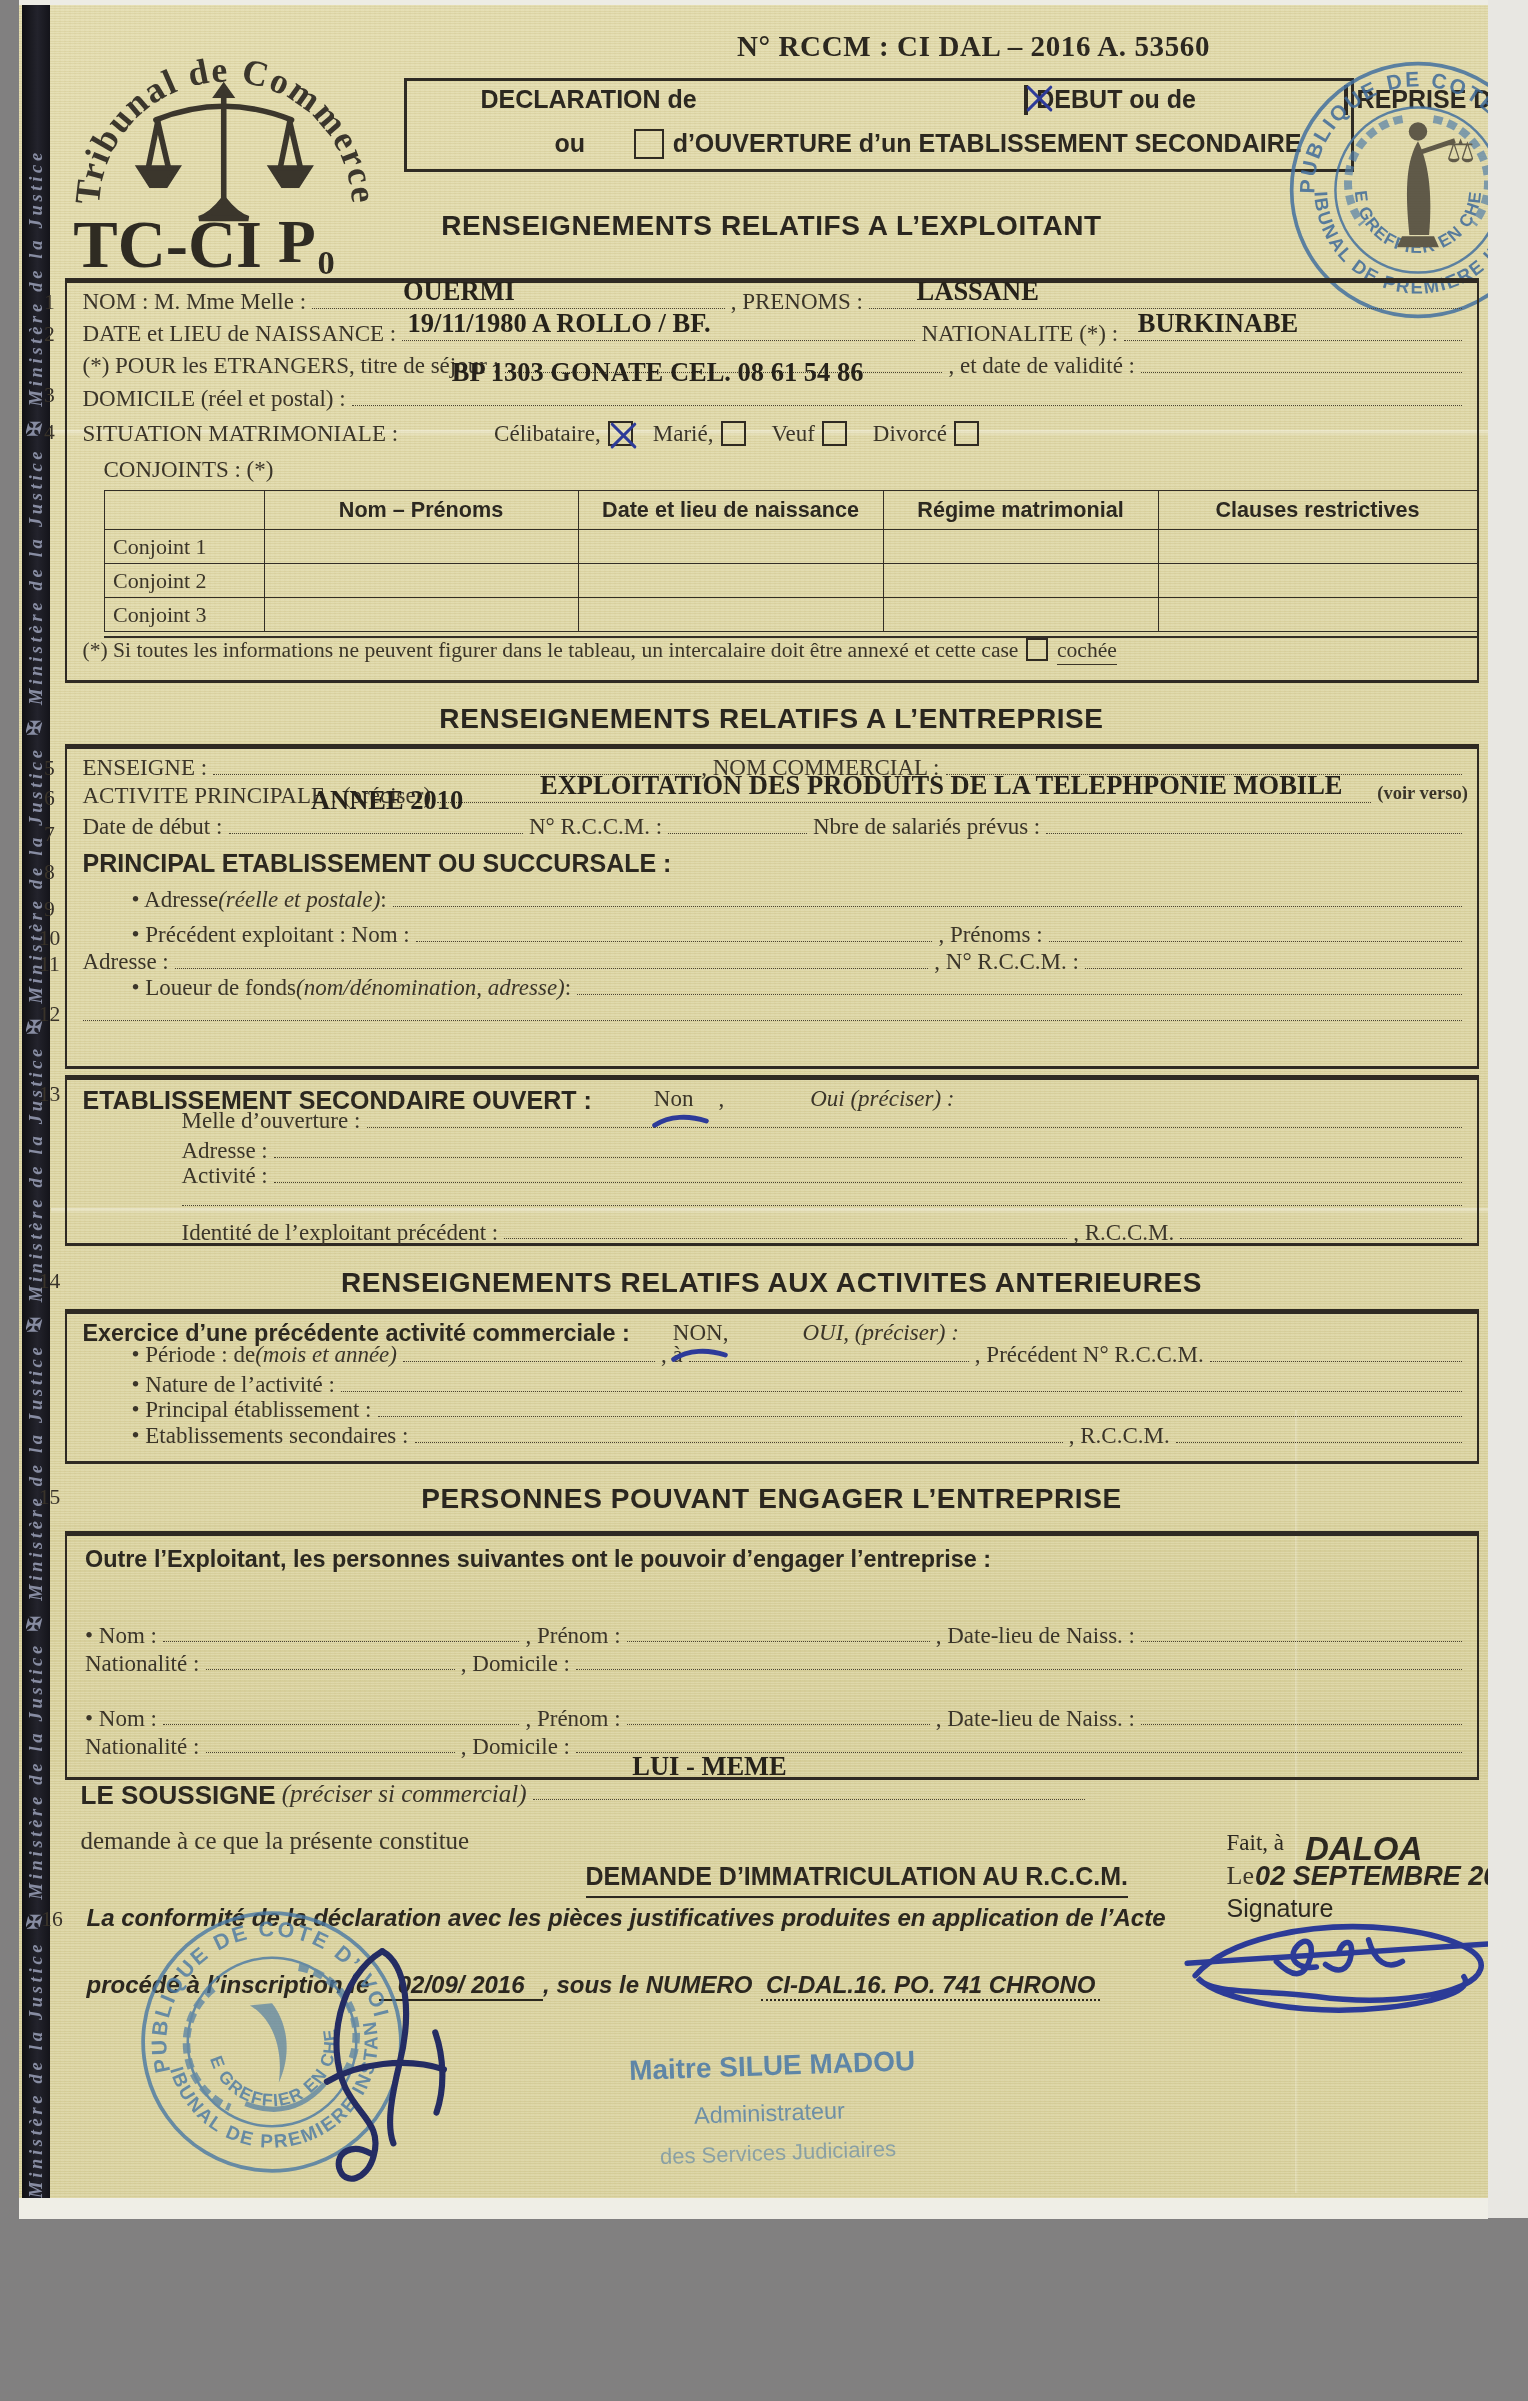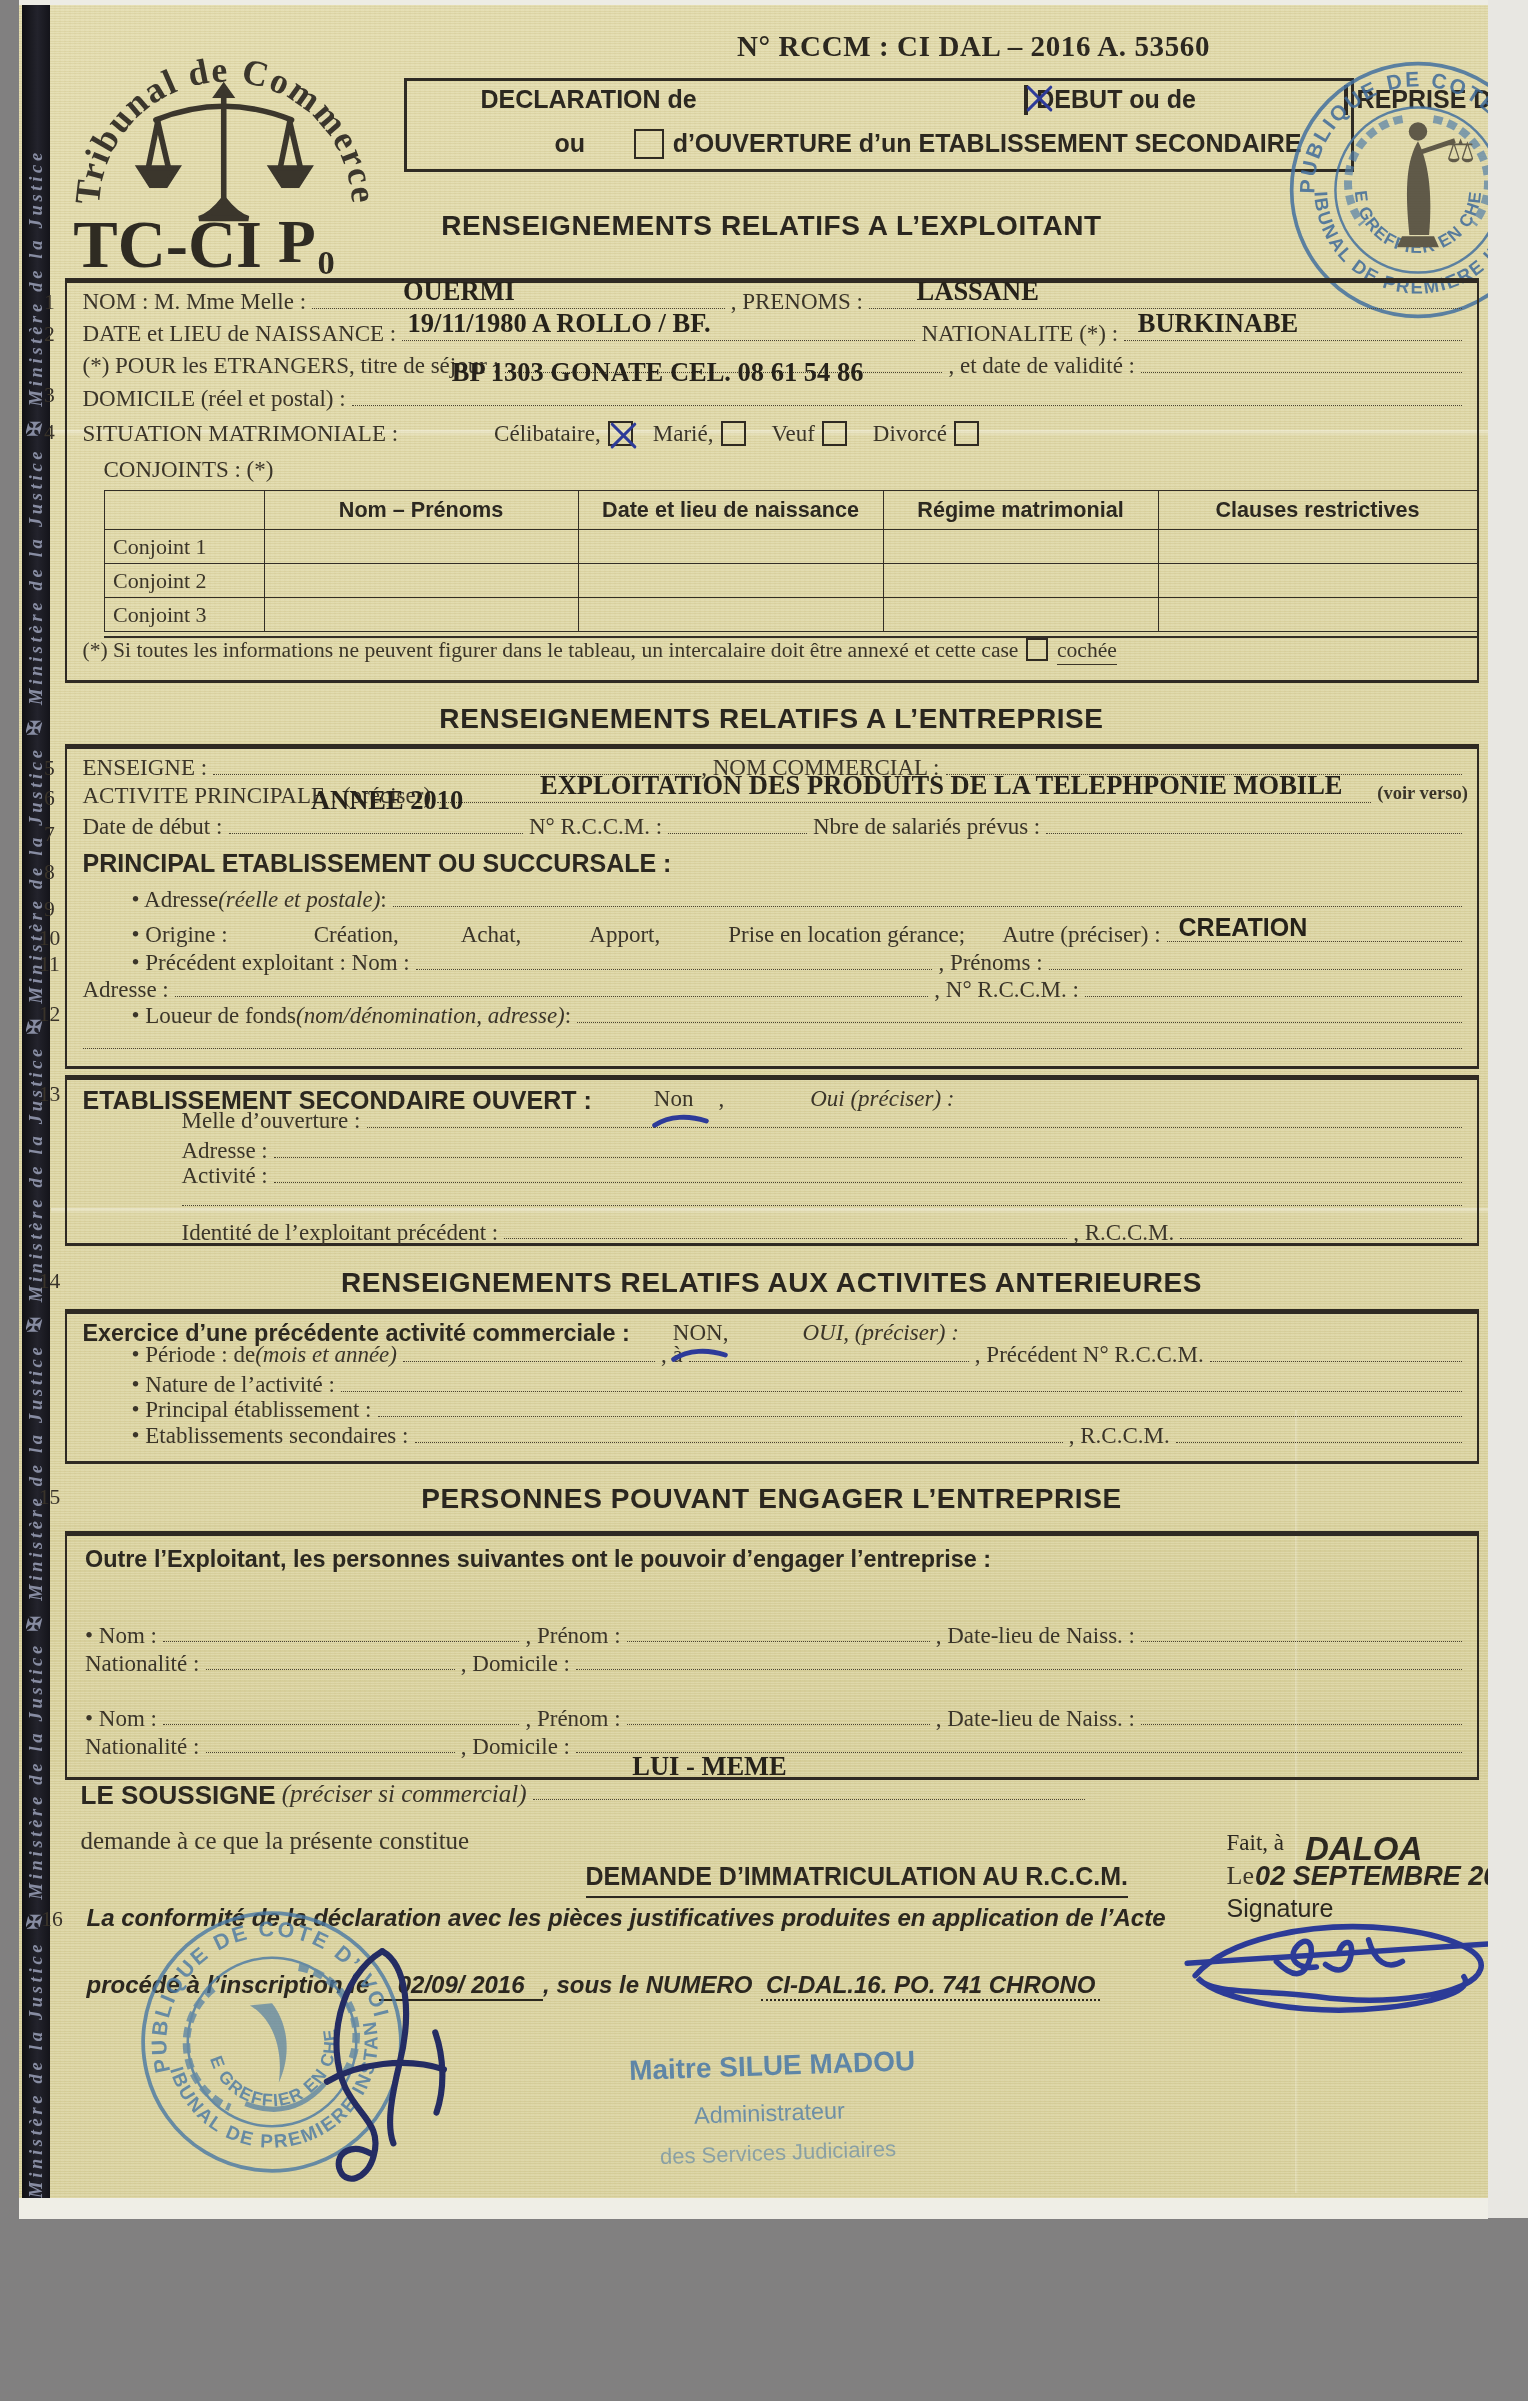--- a/index.html
+++ b/index.html
@@ -276,31 +276,20 @@
       </div>
       <div class="row" style="height:38px">
         <span class="sb" style="font-size:25px">PRINCIPAL ETABLISSEMENT OU SUCCURSALE :</span>
       </div>
       <div class="row" style="height:35px;margin-left:49px">
         <span class="l">• Adresse </span>
         <span class="l it">(réelle et postale)</span>
         <span class="l"> :</span>
         <span class="dot"></span>
       </div>
-      <div class="row" style="height:28px;margin-left:49px">
-        <span class="l">• Origine :</span>
-        <span class="l" style="margin-left:86px">Création,</span>
-        <span class="l" style="margin-left:62px">Achat,</span>
-        <span class="l" style="margin-left:68px">Apport,</span>
-        <span class="l" style="margin-left:68px">Prise en location gérance;</span>
-        <span class="l" style="margin-left:37px">Autre (préciser) :</span>
-        <span class="dot">
-            <span class="tv tvs" style="left:4%;bottom:-1.2px">CREATION</span>
-          </span>
-      </div>
       <div class="row" style="height:27px;margin-left:49px">
         <span class="l">• Précédent exploitant : Nom :</span>
         <span class="dot" style="flex:1.5"></span>
         <span class="l">, Prénoms :</span>
         <span class="dot" style="flex:1.2"></span>
       </div>
       <div class="row" style="height:26px">
         <span class="l">Adresse :</span>
         <span class="dot" style="flex:2.2"></span>
         <span class="l">, N° R.C.C.M. :</span>

